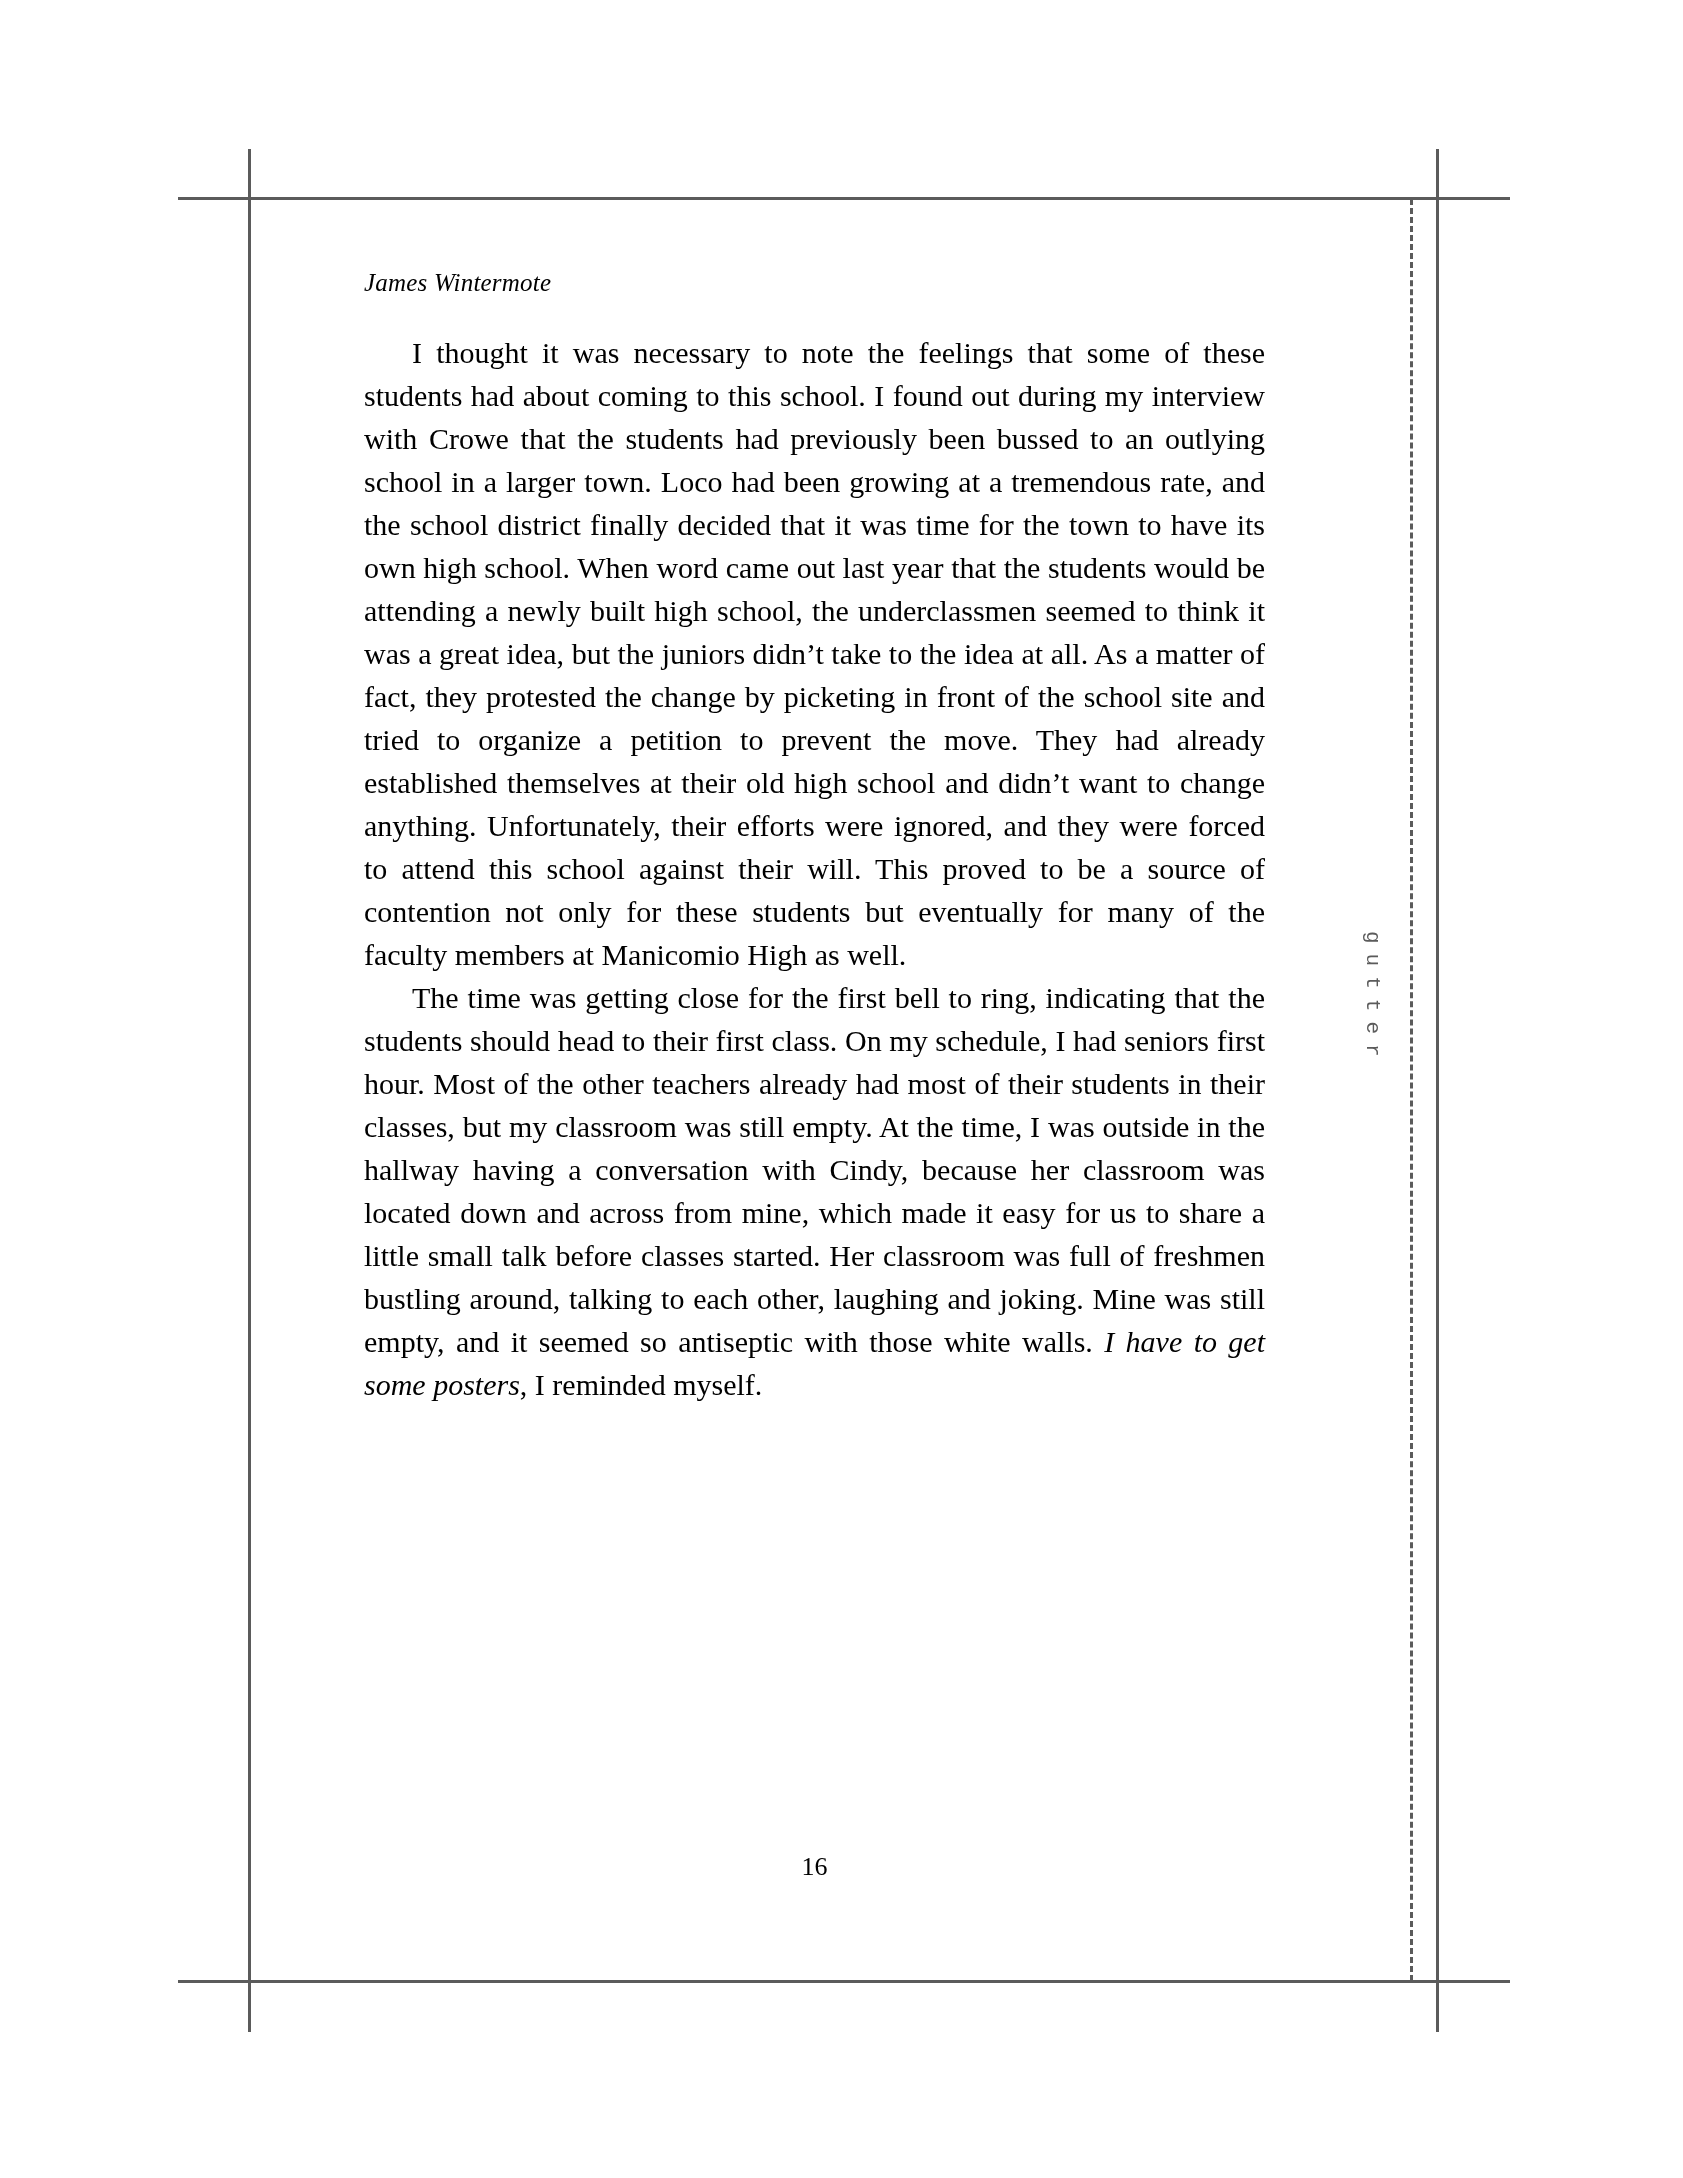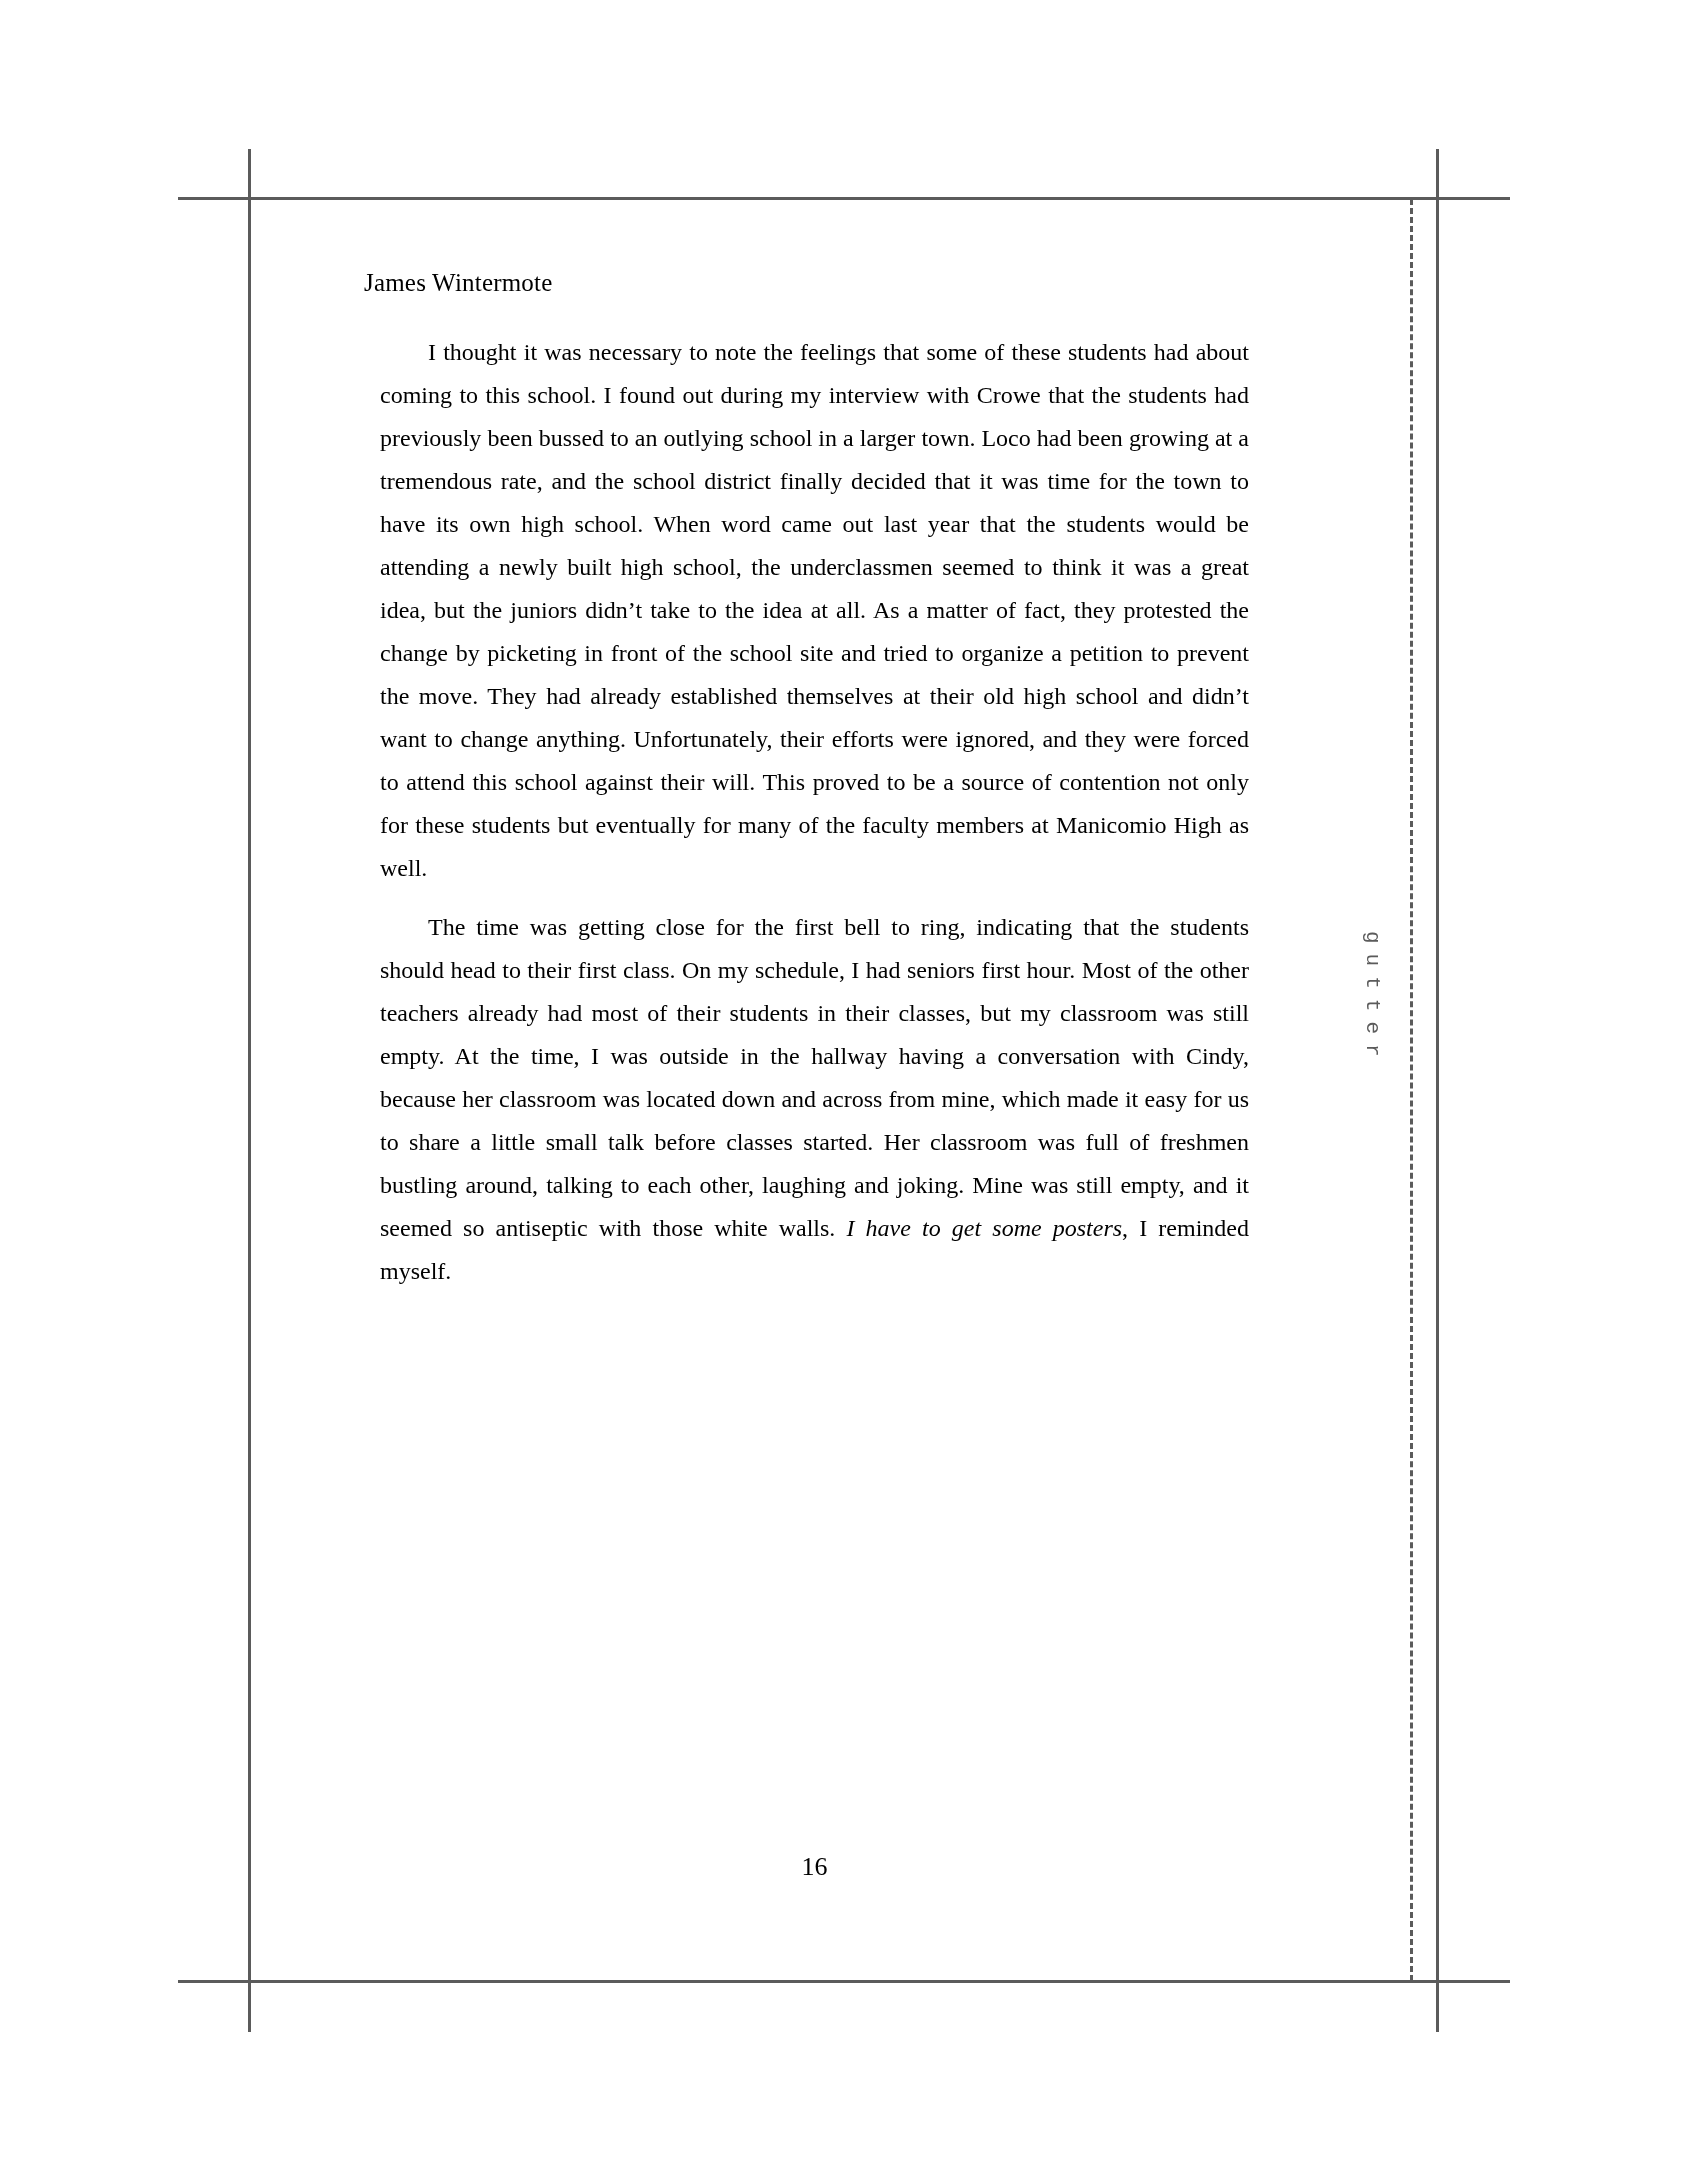--- a/index.html
+++ b/index.html
@@ -64,29 +64,30 @@
 
   
   #page-block {
     position: absolute;
     left: 364px;
     top: 269px;
     width: 901px;
   }
 
   #running-head {
+    font-style: italic;
     font-size: 25px;
     line-height: 1.1;
     margin: 0 0 34px 0;
     letter-spacing: 0.2px;
   }
 
   .body-par {
-    margin: 16px;
-    font-size: 24px;
+    margin: 0;
+    font-size: 30px;
     line-height: 43px;
     text-align: justify;
     text-indent: 48px;
     hyphens: none;
   }
   .body-par em {
     font-style: italic;
   }
 
   #page-number {

